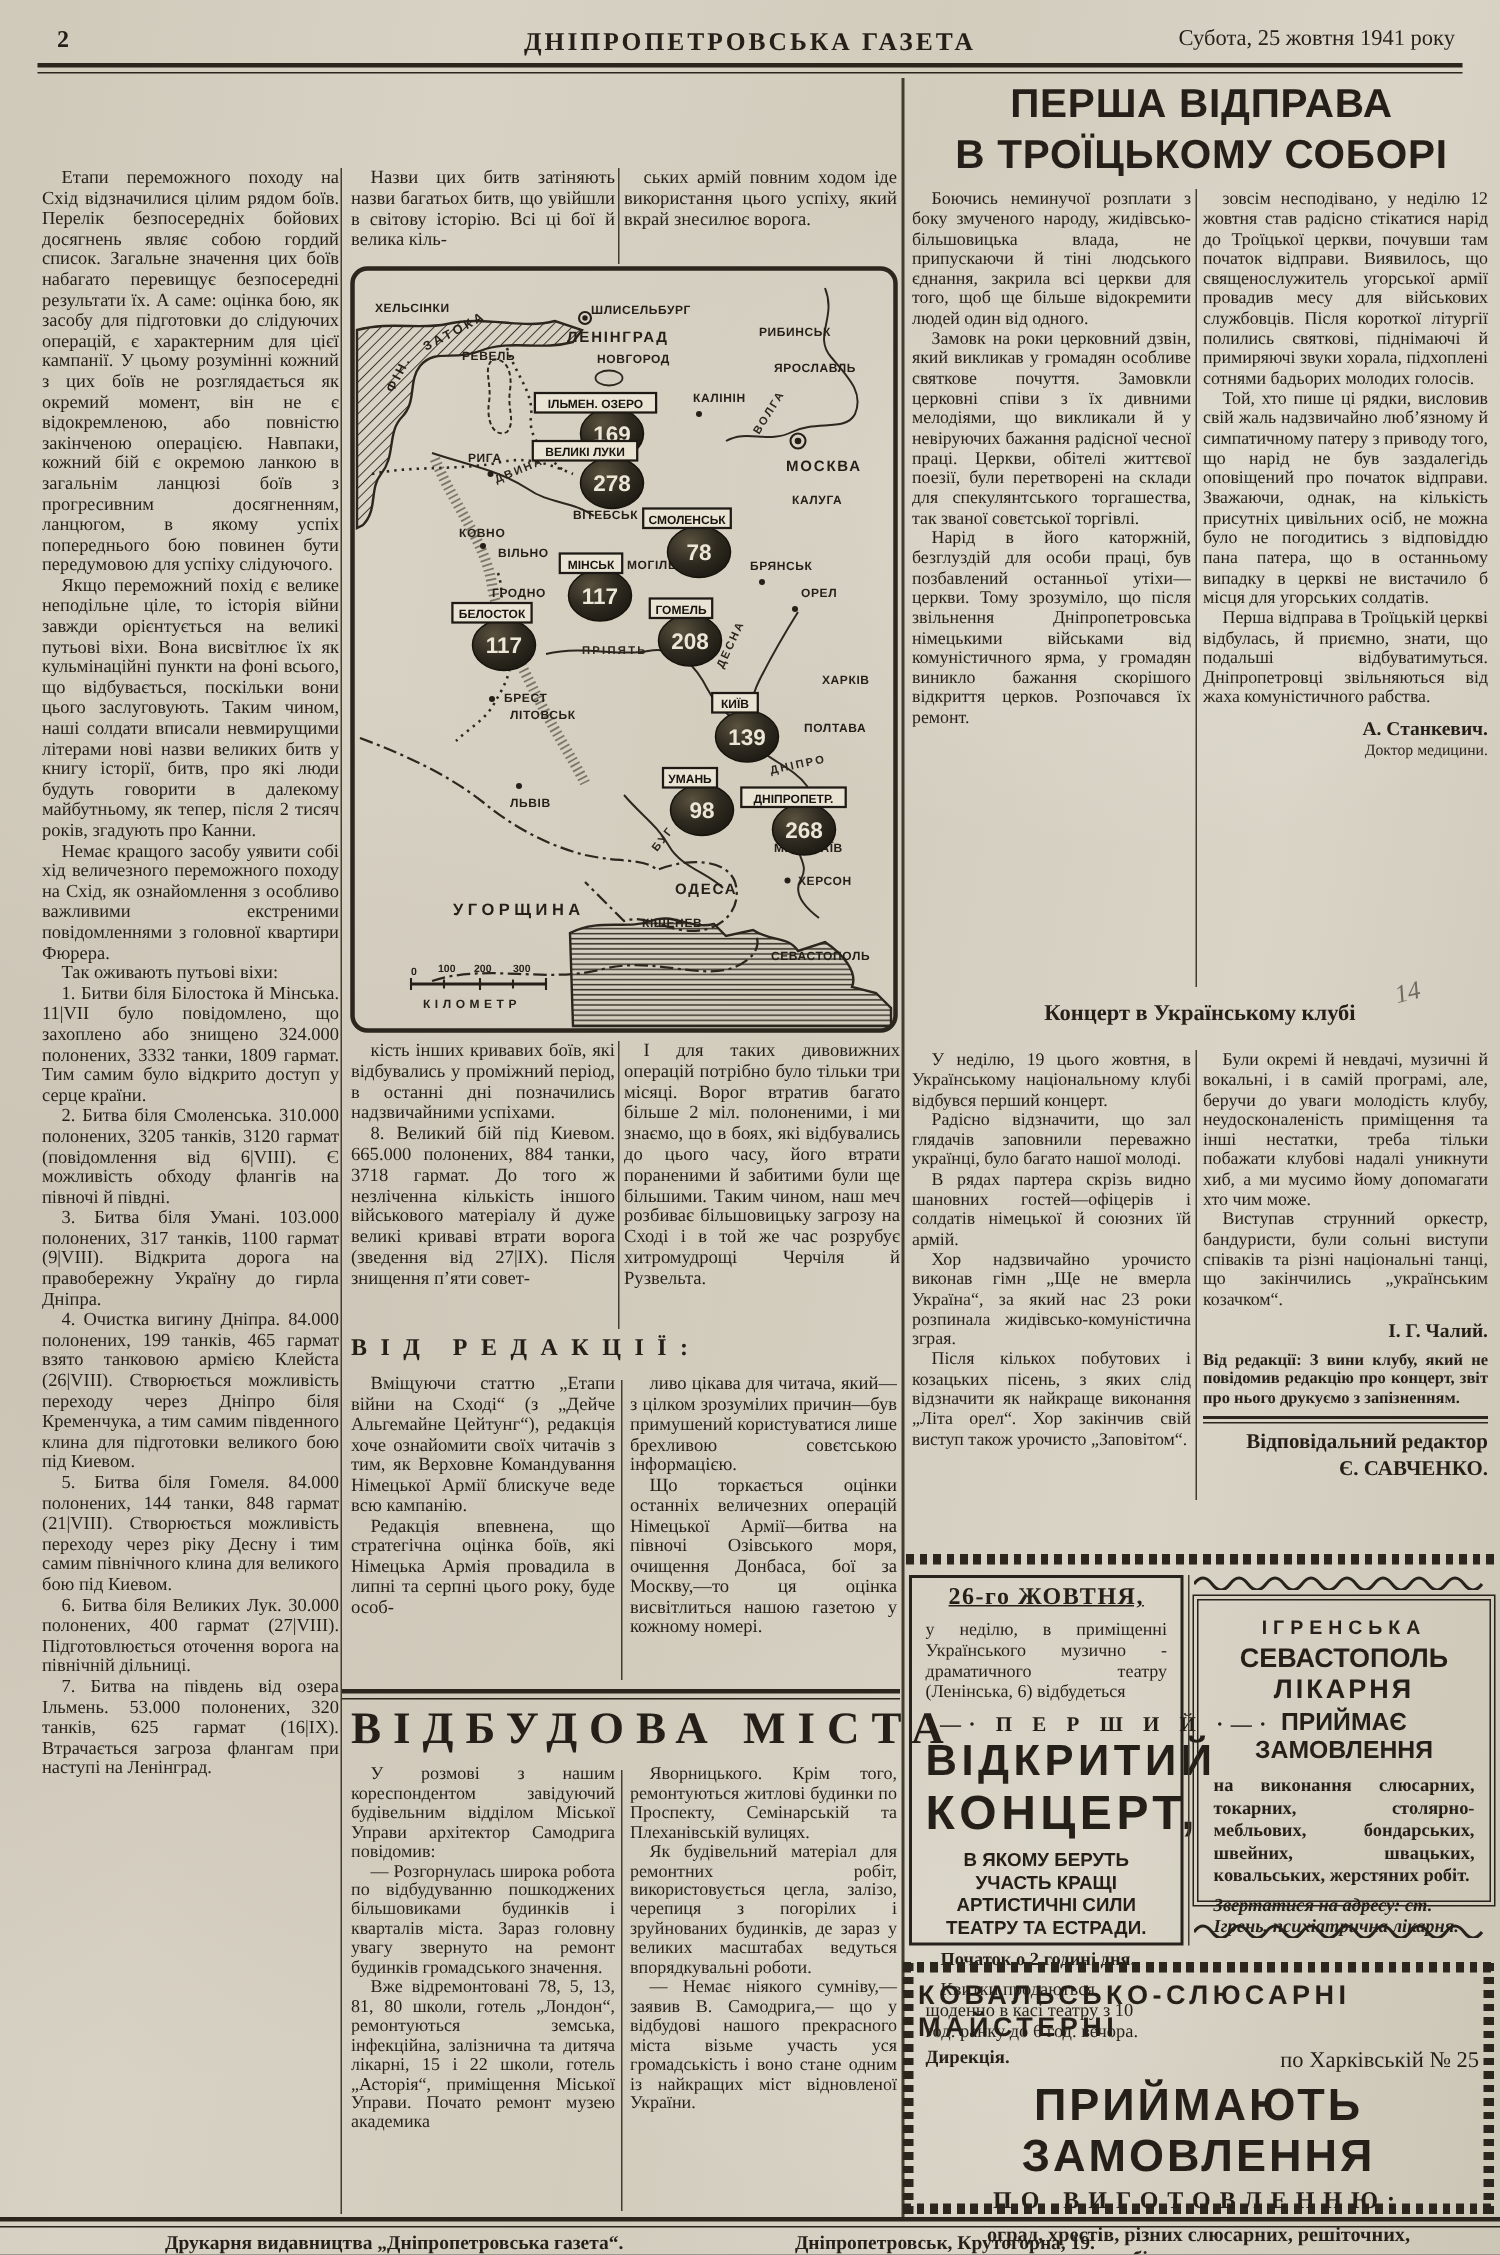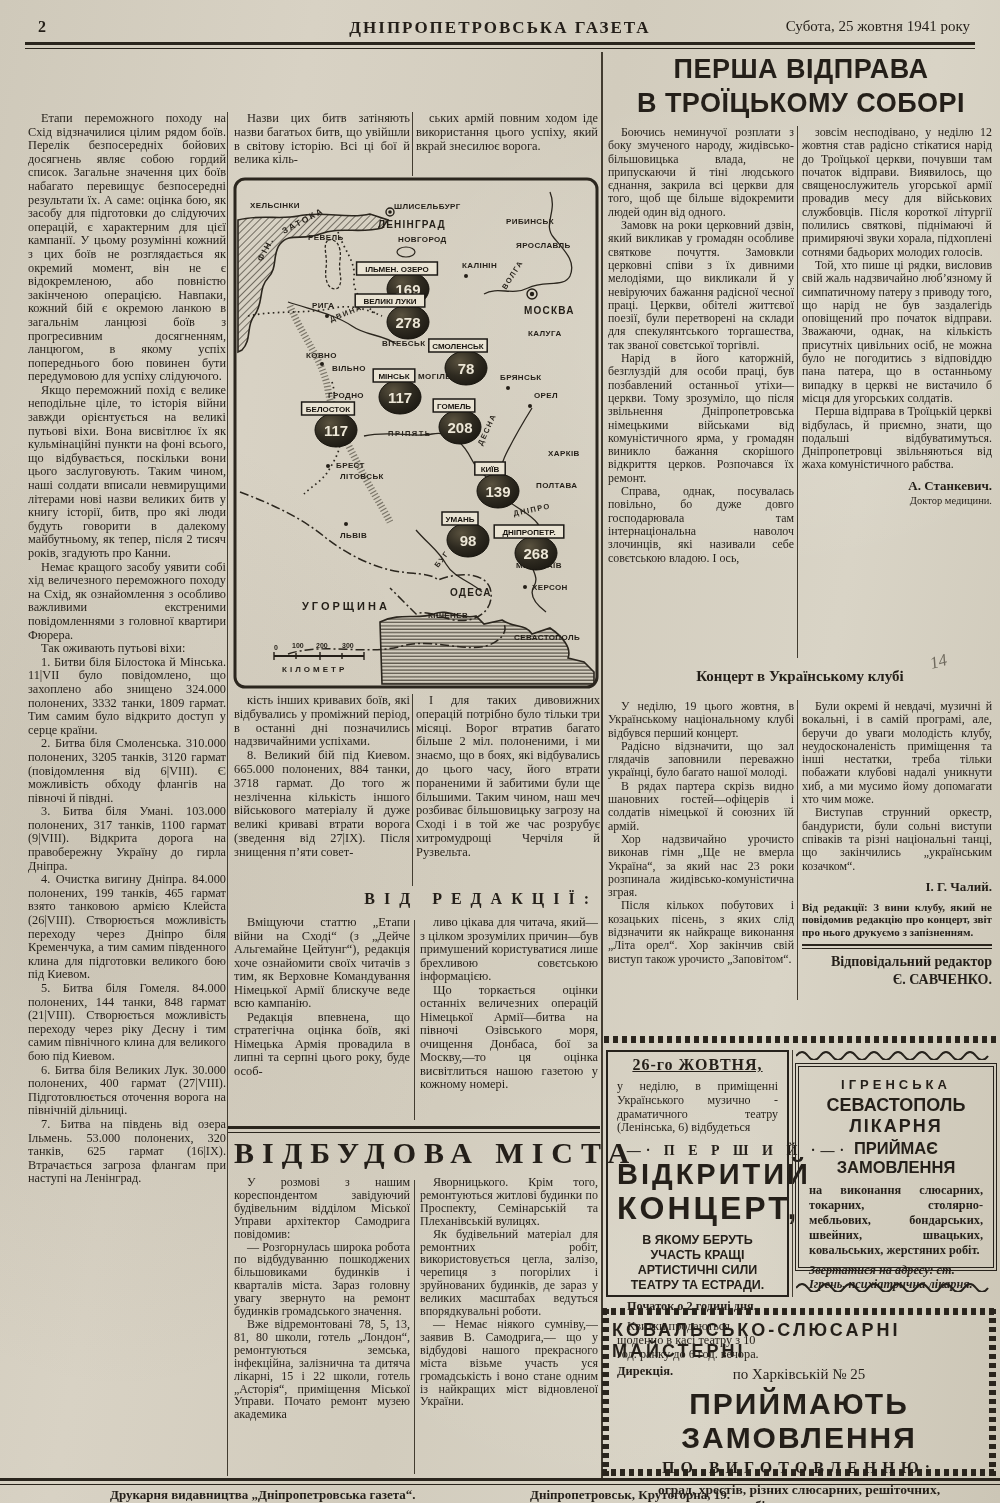--- a/index.html
+++ b/index.html
@@ -16,21 +16,21 @@
   .tight{font-size:12px;line-height:12.9px;}
   .rtxt{font-size:11.9px;line-height:13.3px;}
   .pagehead{left:0;top:18px;width:1000px;display:flex;align-items:baseline;}
   .pgnum{position:absolute;left:38px;font-size:16px;font-weight:700;}
   .masthead{position:absolute;left:0;width:1000px;text-align:center;font-weight:700;font-size:17px;letter-spacing:2px;}
   .issuedate{position:absolute;right:30px;font-size:15px;}
   .rule2{border-top:3px solid #2a251d;border-bottom:1px solid #2a251d;height:3px;}
   .vline{width:1px;background:#423c30;}
   .h-etapy{font-weight:700;font-size:43px;line-height:1;letter-spacing:1px;text-align:center;white-space:nowrap;}
   .h-persha{font-family:"Liberation Sans",sans-serif;font-weight:700;font-size:27px;line-height:34px;text-align:center;letter-spacing:.5px;}
-  .h-vidred{font-weight:700;font-size:16px;letter-spacing:9px;text-align:right;white-space:nowrap;}
+  .h-vidred{font-weight:700;font-size:16px;letter-spacing:9px;text-align:left;white-space:nowrap;}
   .h-koncert{font-weight:700;font-size:15px;text-align:center;white-space:nowrap;}
   .h-vidbud{font-weight:700;font-size:30px;letter-spacing:8px;text-align:center;white-space:nowrap;}
   .sign{text-align:right;font-weight:700;font-size:13px;margin-top:6px;}
   .sign-sub{text-align:right;font-size:10.5px;margin-top:1px;}
   .ednote{font-weight:700;font-size:11px;line-height:12.6px;text-align:justify;margin-top:6px;}
   .edrule{border-top:2px solid #2a251d;border-bottom:1px solid #2a251d;height:2px;margin:5px 0 4px;}
   .edsig{display:flex;flex-direction:column;align-items:flex-end;font-weight:700;font-size:14px;line-height:18px;}
   .sqstrip{height:7px;background:repeating-linear-gradient(90deg,#2a251d 0 5px,transparent 5px 9px);}
   .sqv{position:absolute;top:0;bottom:0;width:7px;background:repeating-linear-gradient(0deg,#2a251d 0 5px,transparent 5px 9px);}
   .sqh{position:absolute;left:0;right:0;height:7px;background:repeating-linear-gradient(90deg,#2a251d 0 5px,transparent 5px 9px);}
@@ -38,21 +38,21 @@
   .ad-date{font-weight:700;font-size:16px;text-align:center;text-decoration:underline;letter-spacing:1px;}
   .ad-venue{font-size:12px;line-height:13.8px;text-align:justify;margin-top:6px;}
   .ad-first{font-weight:700;font-size:14px;letter-spacing:5px;text-align:center;margin-top:8px;white-space:nowrap;}
   .ad-huge{font-family:"Liberation Sans",sans-serif;font-weight:700;font-size:29px;letter-spacing:3px;text-align:center;line-height:1.1;}
   .ad-part{font-family:"Liberation Sans",sans-serif;font-weight:700;font-size:12.5px;text-align:center;line-height:15px;margin-top:7px;}
   .ad-small{font-size:12.3px;line-height:14px;margin-top:6px;text-indent:10px;}
   .ad-sig{text-align:left;font-weight:700;font-size:12.5px;margin-top:3px;}
   .hosp-line{font-family:"Liberation Sans",sans-serif;font-weight:700;text-align:center;}
   .hospbox{border:1.5px solid #26221c;outline:1.5px solid #26221c;outline-offset:2.5px;padding:10px 10px;box-sizing:border-box;}
   .ws-title{font-weight:700;font-size:18px;letter-spacing:3px;text-align:left;font-family:"Liberation Sans",sans-serif;}
-  .ws-sub{font-size:15px;text-align:center;margin-top:4px;}
+  .ws-sub{font-size:15px;text-align:right;margin-top:4px;}
   .ws-huge{font-family:"Liberation Sans",sans-serif;font-weight:700;font-size:30px;letter-spacing:2px;text-align:center;margin-top:4px;}
   .ws-spaced{font-weight:700;font-size:16px;letter-spacing:6px;text-align:center;margin-top:4px;}
   .ws-body{font-weight:700;font-size:13.5px;line-height:16px;text-align:center;margin-top:5px;padding:0 16px;}
   .footer{font-weight:700;font-size:13px;display:flex;justify-content:space-between;}
   .marginnote{font-style:italic;font-size:17px;color:#6f6a5e;transform:rotate(-14deg);}
   
   #war-map{left:232px;top:176px;}
   #war-map .ml{font-family:"Liberation Sans",sans-serif;font-weight:700;font-size:8px;fill:#241f18;letter-spacing:.4px;}
   #war-map .big{font-size:10px;letter-spacing:1.2px;}
   #war-map .sea{font-size:8.5px;letter-spacing:2px;}
@@ -297,21 +297,20 @@
   <div class="abs vline" style="left:601px;top:52px;height:1426px;width:2px;"></div>
 
   <div class="abs h-persha" style="left:610px;top:52px;width:382px;">
     <div>ПЕРША ВІДПРАВА</div>
     <div>В ТРОЇЦЬКОМУ СОБОРІ</div>
   </div>
   <div class="abs txt rtxt" style="left:608px;top:126px;width:186px;height:538px;">
       <p>Боючись неминучої розплати з боку змученого народу, жидівсько-більшовицька влада, не припускаючи й тіні людського єднання, закрила всі церкви для того, щоб ще більше відокремити людей один від одного.</p>
       <p>Замовк на роки церковний дзвін, який викликав у громадян особливе святкове почуття. Замовкли церковні співи з їх дивними мелодіями, що викликали й у невіруючих бажання радісної чесної праці. Церкви, обітелі життєвої поезії, були перетворені на склади для спекулянтського торгашества, так званої совєтської торгівлі.</p>
       <p>Нарід в його каторжній, безглуздій для особи праці, був позбавлений останньої утіхи—церкви. Тому зрозуміло, що після звільнення Дніпропетровська німецькими військами від комуністичного ярма, у громадян виникло бажання скорішого відкриття церков. Розпочався їх ремонт.</p>
-      <p>Справа, однак, посувалась повільно, бо дуже довго господарювала там інтернаціональна наволоч злочинців, які називали себе совєтською владою. І ось,</p>
     </div>
   <div class="abs" style="left:802px;top:126px;width:190px;">
     <div class="txt rtxt">
         <p>зовсім несподівано, у неділю 12 жовтня став радісно стікатися нарід до Троїцької церкви, почувши там початок відправи. Виявилось, що священослужитель угорської армії провадив месу для військових службовців. Після короткої літургії полились святкові, піднімаючі й примиряючі звуки хорала, підхоплені сотнями бадьорих молодих голосів.</p>
         <p>Той, хто пише ці рядки, висловив свій жаль надзвичайно люб’язному й симпатичному патеру з приводу того, що нарід не був заздалегідь оповіщений про початок відправи. Зважаючи, однак, на кількість присутніх цивільних осіб, не можна було не погодитись з відповіддю пана патера, що в останньому випадку в церкві не вистачило б місця для угорських солдатів.</p>
         <p>Перша відправа в Троїцькій церкві відбулась, й приємно, знати, що подальші відбуватимуться. Дніпропетровці звільняються від жаха комуністичного рабства.</p>
       </div>
     <div class="sign">А. Станкевич.</div>
     <div class="sign-sub">Доктор медицини.</div>
   </div>

